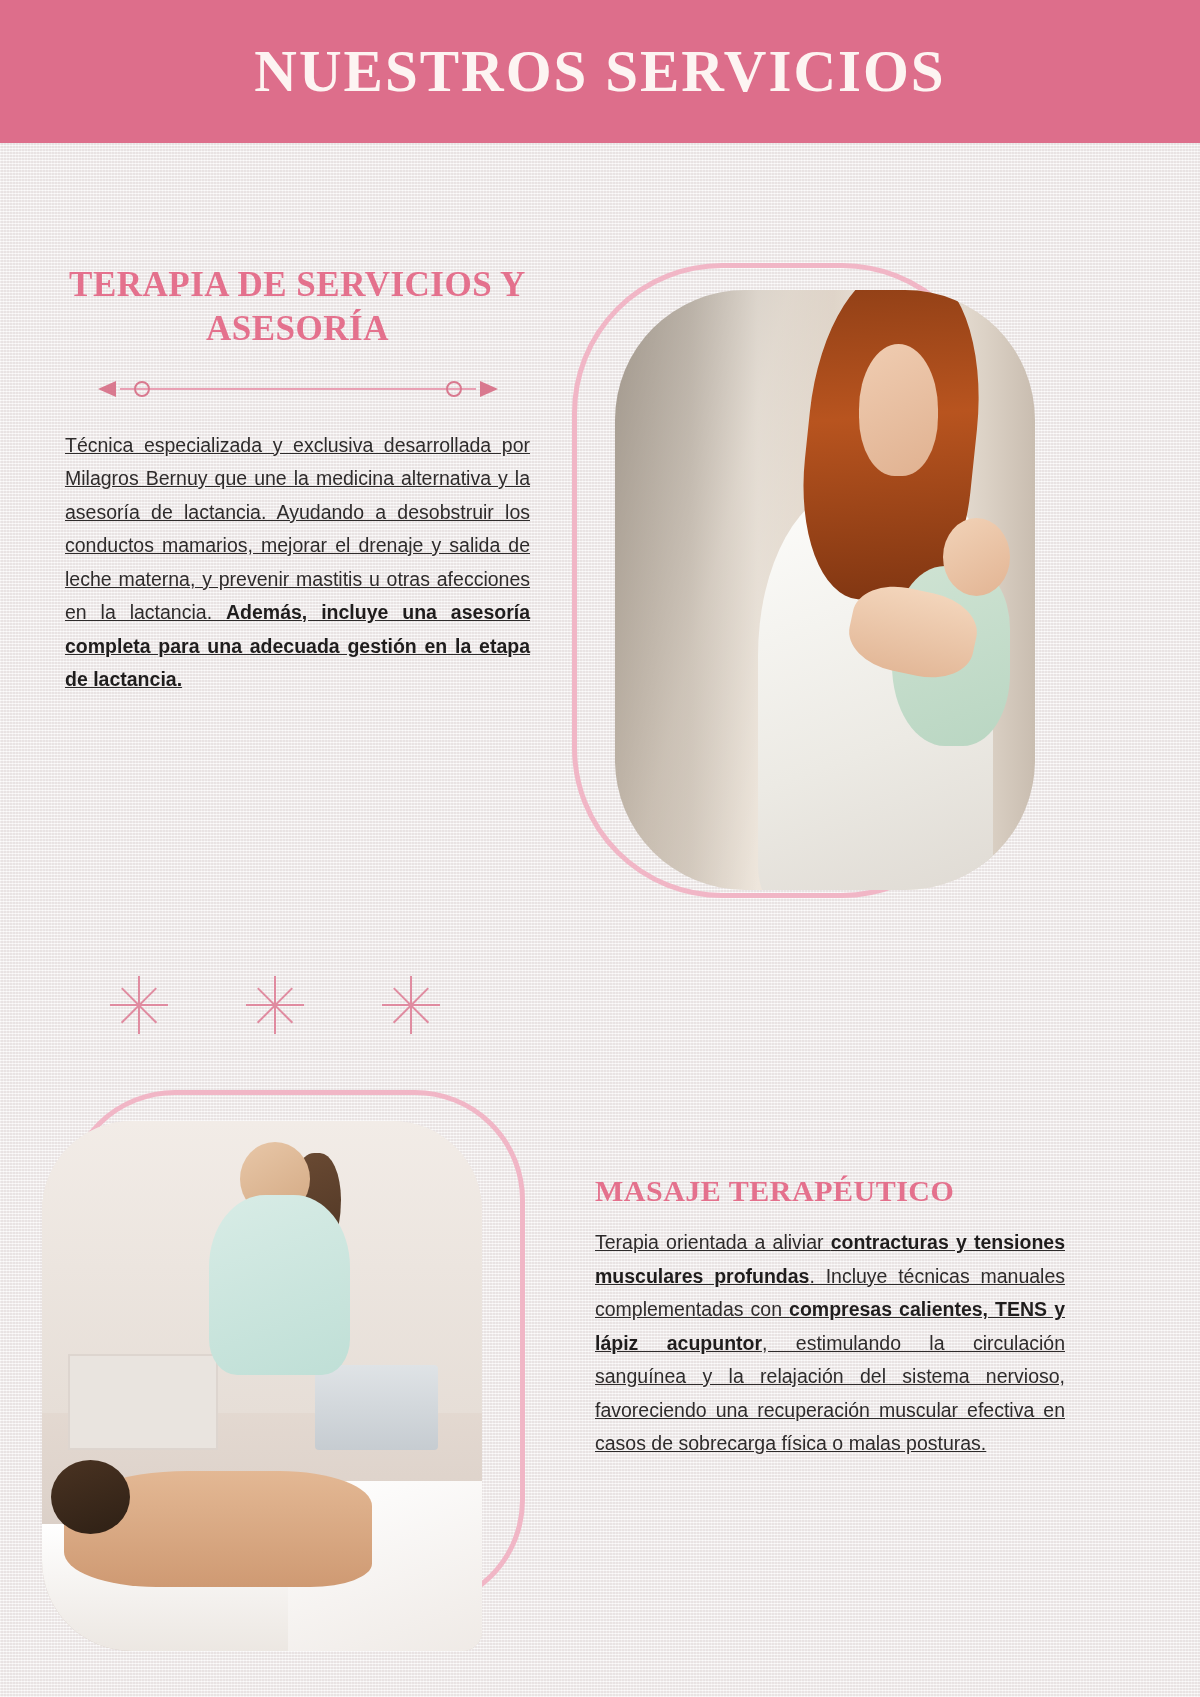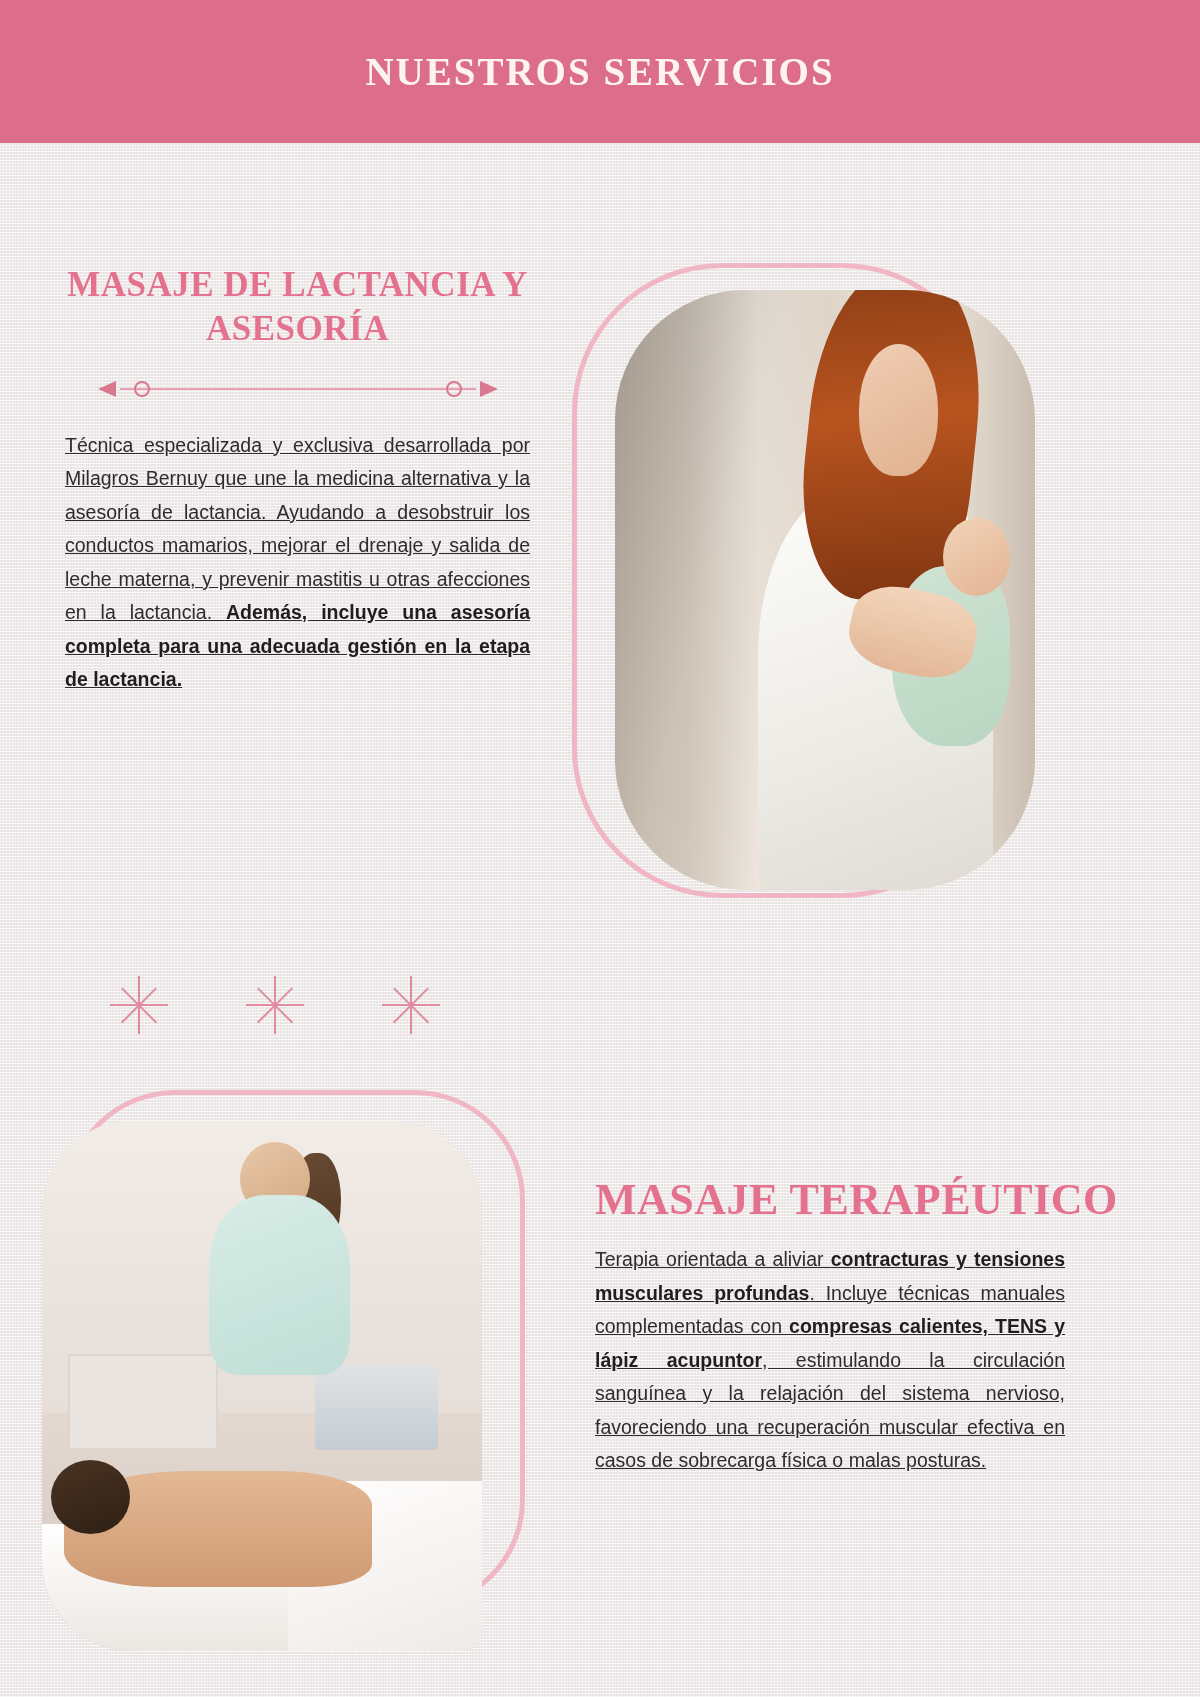--- a/index.html
+++ b/index.html
@@ -29,21 +29,21 @@
   .header-band {
     height: 143px;
     background: #dd6e8b;
     display: flex;
     align-items: center;
     justify-content: center;
   }
   .header-title {
     font-family: "Liberation Serif", serif;
     font-weight: bold;
-    font-size: 39px;
+    font-size: 59px;
     letter-spacing: 2px;
     color: #fdf4f2;
     text-align: center;
   }
 
   
   .section-one {
     display: flex;
     align-items: flex-start;
     padding: 120px 60px 0 60px;
@@ -234,41 +234,41 @@
   .ph-massage .ponytail { position: absolute; left: 56%; top: 6%; width: 12%; height: 22%; background: linear-gradient(160deg,#6a4a33,#4b3322); border-radius: 50% 40% 60% 40%; }
   .ph-massage .table { position: absolute; left: 0; top: 76%; width: 100%; height: 24%; background: linear-gradient(180deg,#ffffff,#ece7e2); }
   .ph-massage .client { position: absolute; left: 5%; top: 66%; width: 70%; height: 22%; background: linear-gradient(180deg,#e3b894,#cf9a73); border-radius: 40% 30% 20% 30%; }
   .ph-massage .clienthair { position: absolute; left: 2%; top: 64%; width: 18%; height: 14%; background: linear-gradient(160deg,#4a3322,#2e2015); border-radius: 50%; }
   .ph-massage .sheet { position: absolute; left: 56%; top: 68%; width: 44%; height: 32%; background: linear-gradient(160deg,#ffffff,#efeae6); border-radius: 30% 0 0 0; }
 
   .col-text-2 { width: 470px; margin-left: 40px; padding-top: 84px; }
   .service-title-2 {
     font-family: "Liberation Serif", serif;
     font-weight: bold;
-    font-size: 44px;
+    font-size: 30px;
     color: #e4718d;
     letter-spacing: 0.5px;
     margin-bottom: 18px;
     white-space: nowrap;
   }
 </style>
 </head>
 <body>
 
 <div class="page-texture"></div>
 
 <div class="content">
 
   <div class="header-band">
     <div class="header-title">NUESTROS SERVICIOS</div>
   </div>
 
   <div class="section-one">
     <div class="col-text-1">
-      <div class="service-title-1">MASAJE DE LACTANCIA Y ASESORÍA</div>
+      <div class="service-title-1">TERAPIA DE SERVICIOS Y ASESORÍA</div>
 
       <div class="divider">
         <div class="bar"></div>
         <div class="tip left"></div>
         <div class="tip right"></div>
         <div class="swirl l"></div>
         <div class="swirl r"></div>
       </div>
 
       <p class="body-text"><span>Técnica especializada y exclusiva desarrollada por Milagros Bernuy que une la medicina alternativa y la asesoría de lactancia. Ayudando a desobstruir los conductos mamarios, mejorar el drenaje y salida de leche materna, y prevenir mastitis u otras afecciones en la lactancia. </span><b>Además, incluye una asesoría completa para una adecuada gestión en la etapa de lactancia.</b></p>

